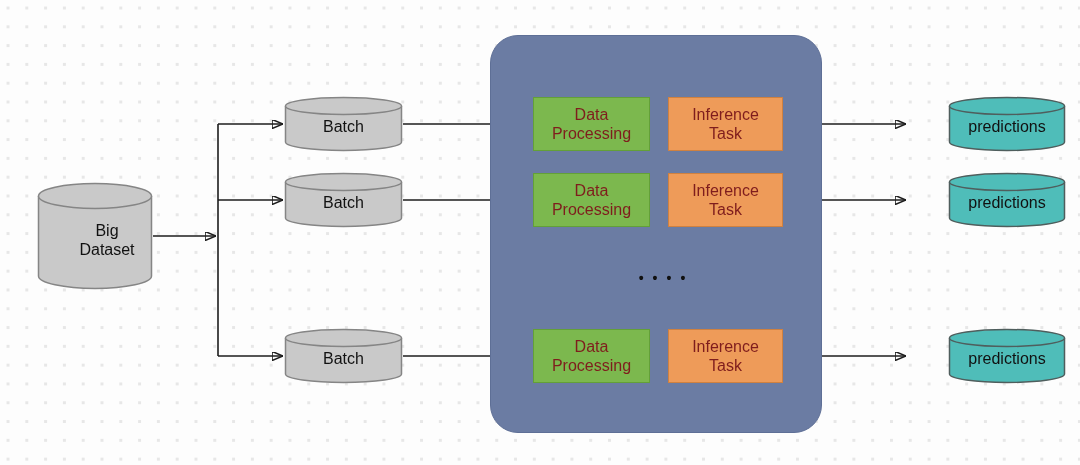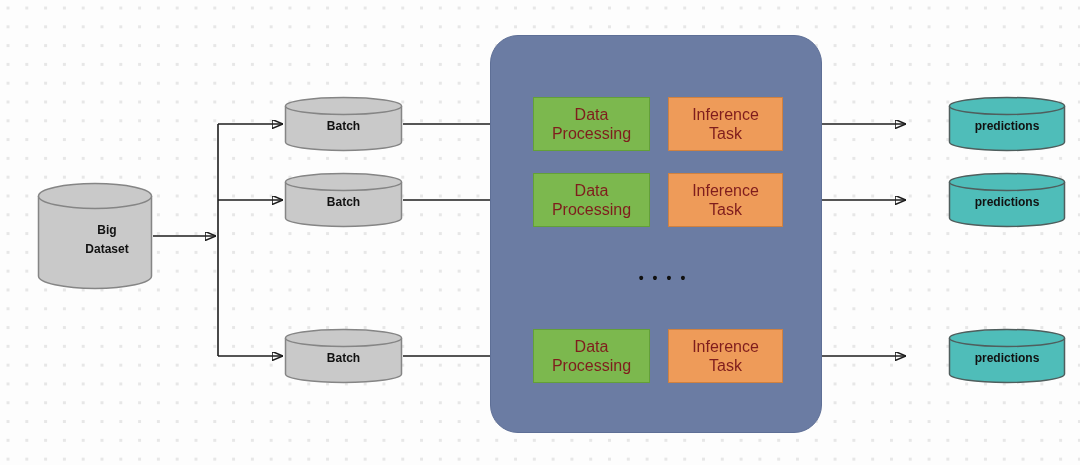--- a/index.html
+++ b/index.html
@@ -43,24 +43,23 @@
     z-index: 3;
   }
   .node .label {
     position: absolute;
     left: 0; top: 0; right: 0; bottom: 0;
     display: flex;
     align-items: center;
     justify-content: center;
     text-align: center;
     white-space: pre-line;
-    font-size: 12px;
+    font-size: 16px;
     line-height: 19px;
     color: #111;
-    font-weight: bold;
   }
   .cyl-small .label { padding-top: 5px; }
   .cyl-big .label { padding-top: 8px; }
   .box {
     position: absolute;
     z-index: 3;
     display: flex;
     align-items: center;
     justify-content: center;
     text-align: center;

